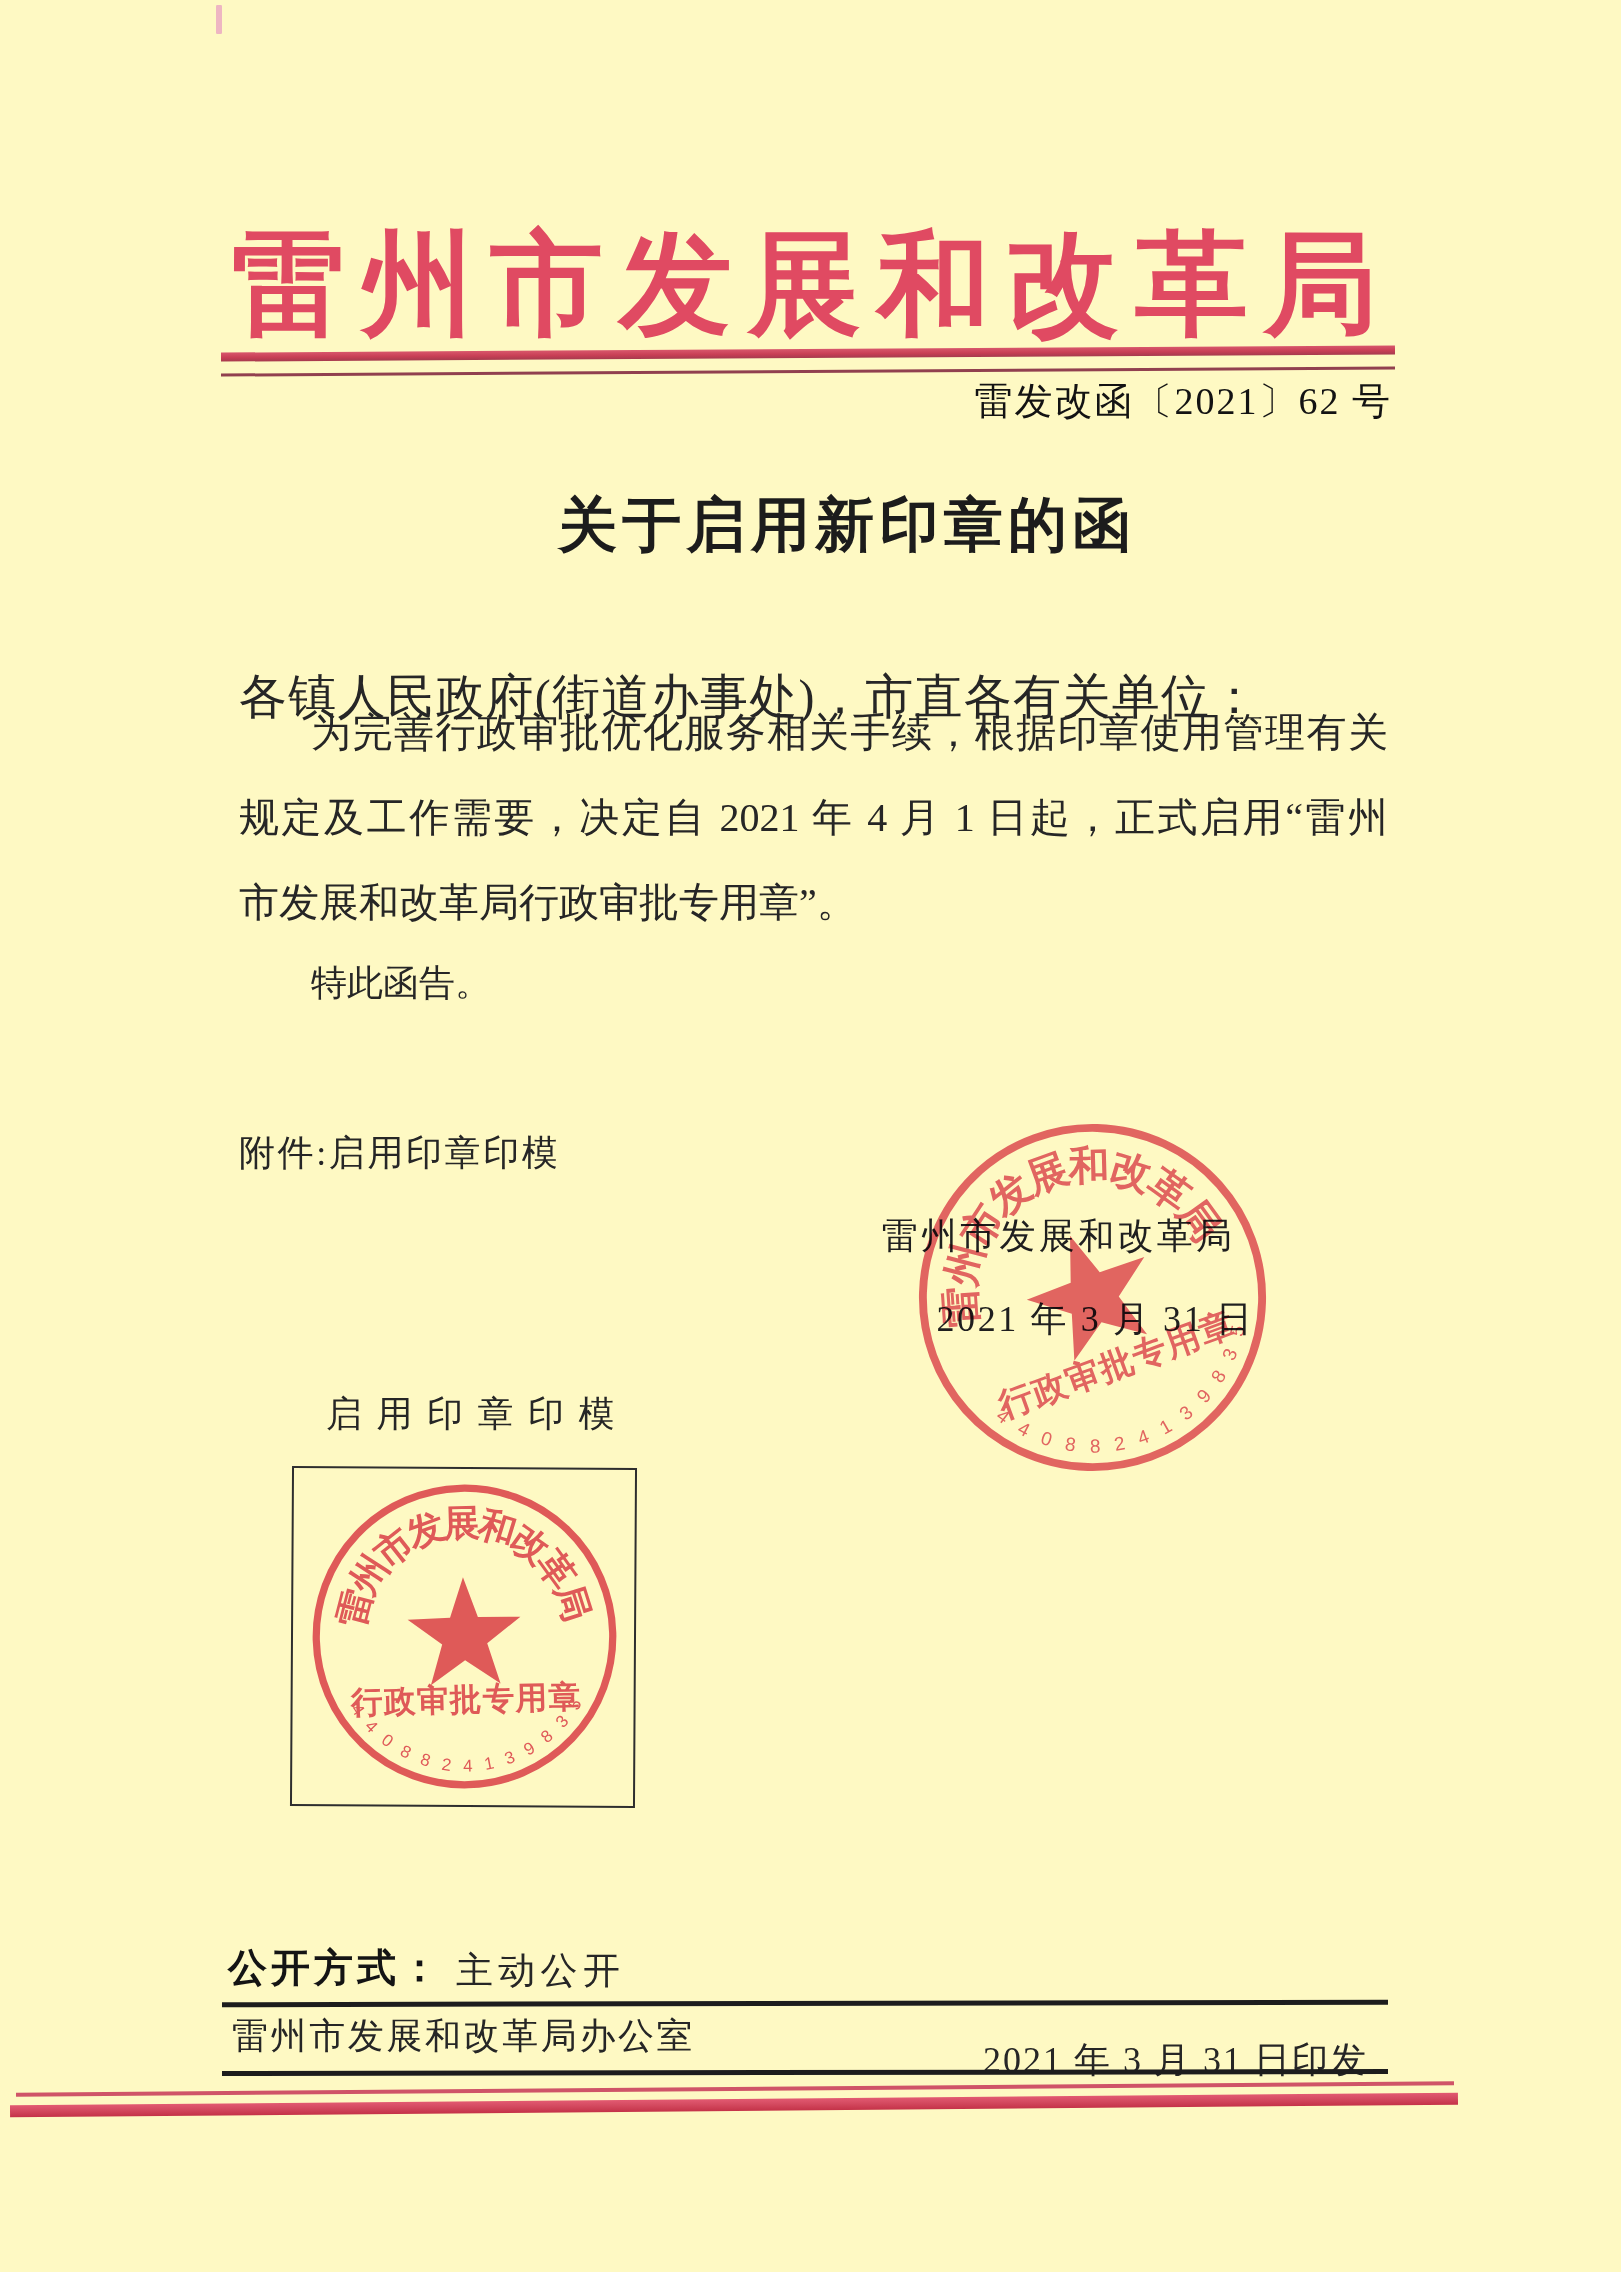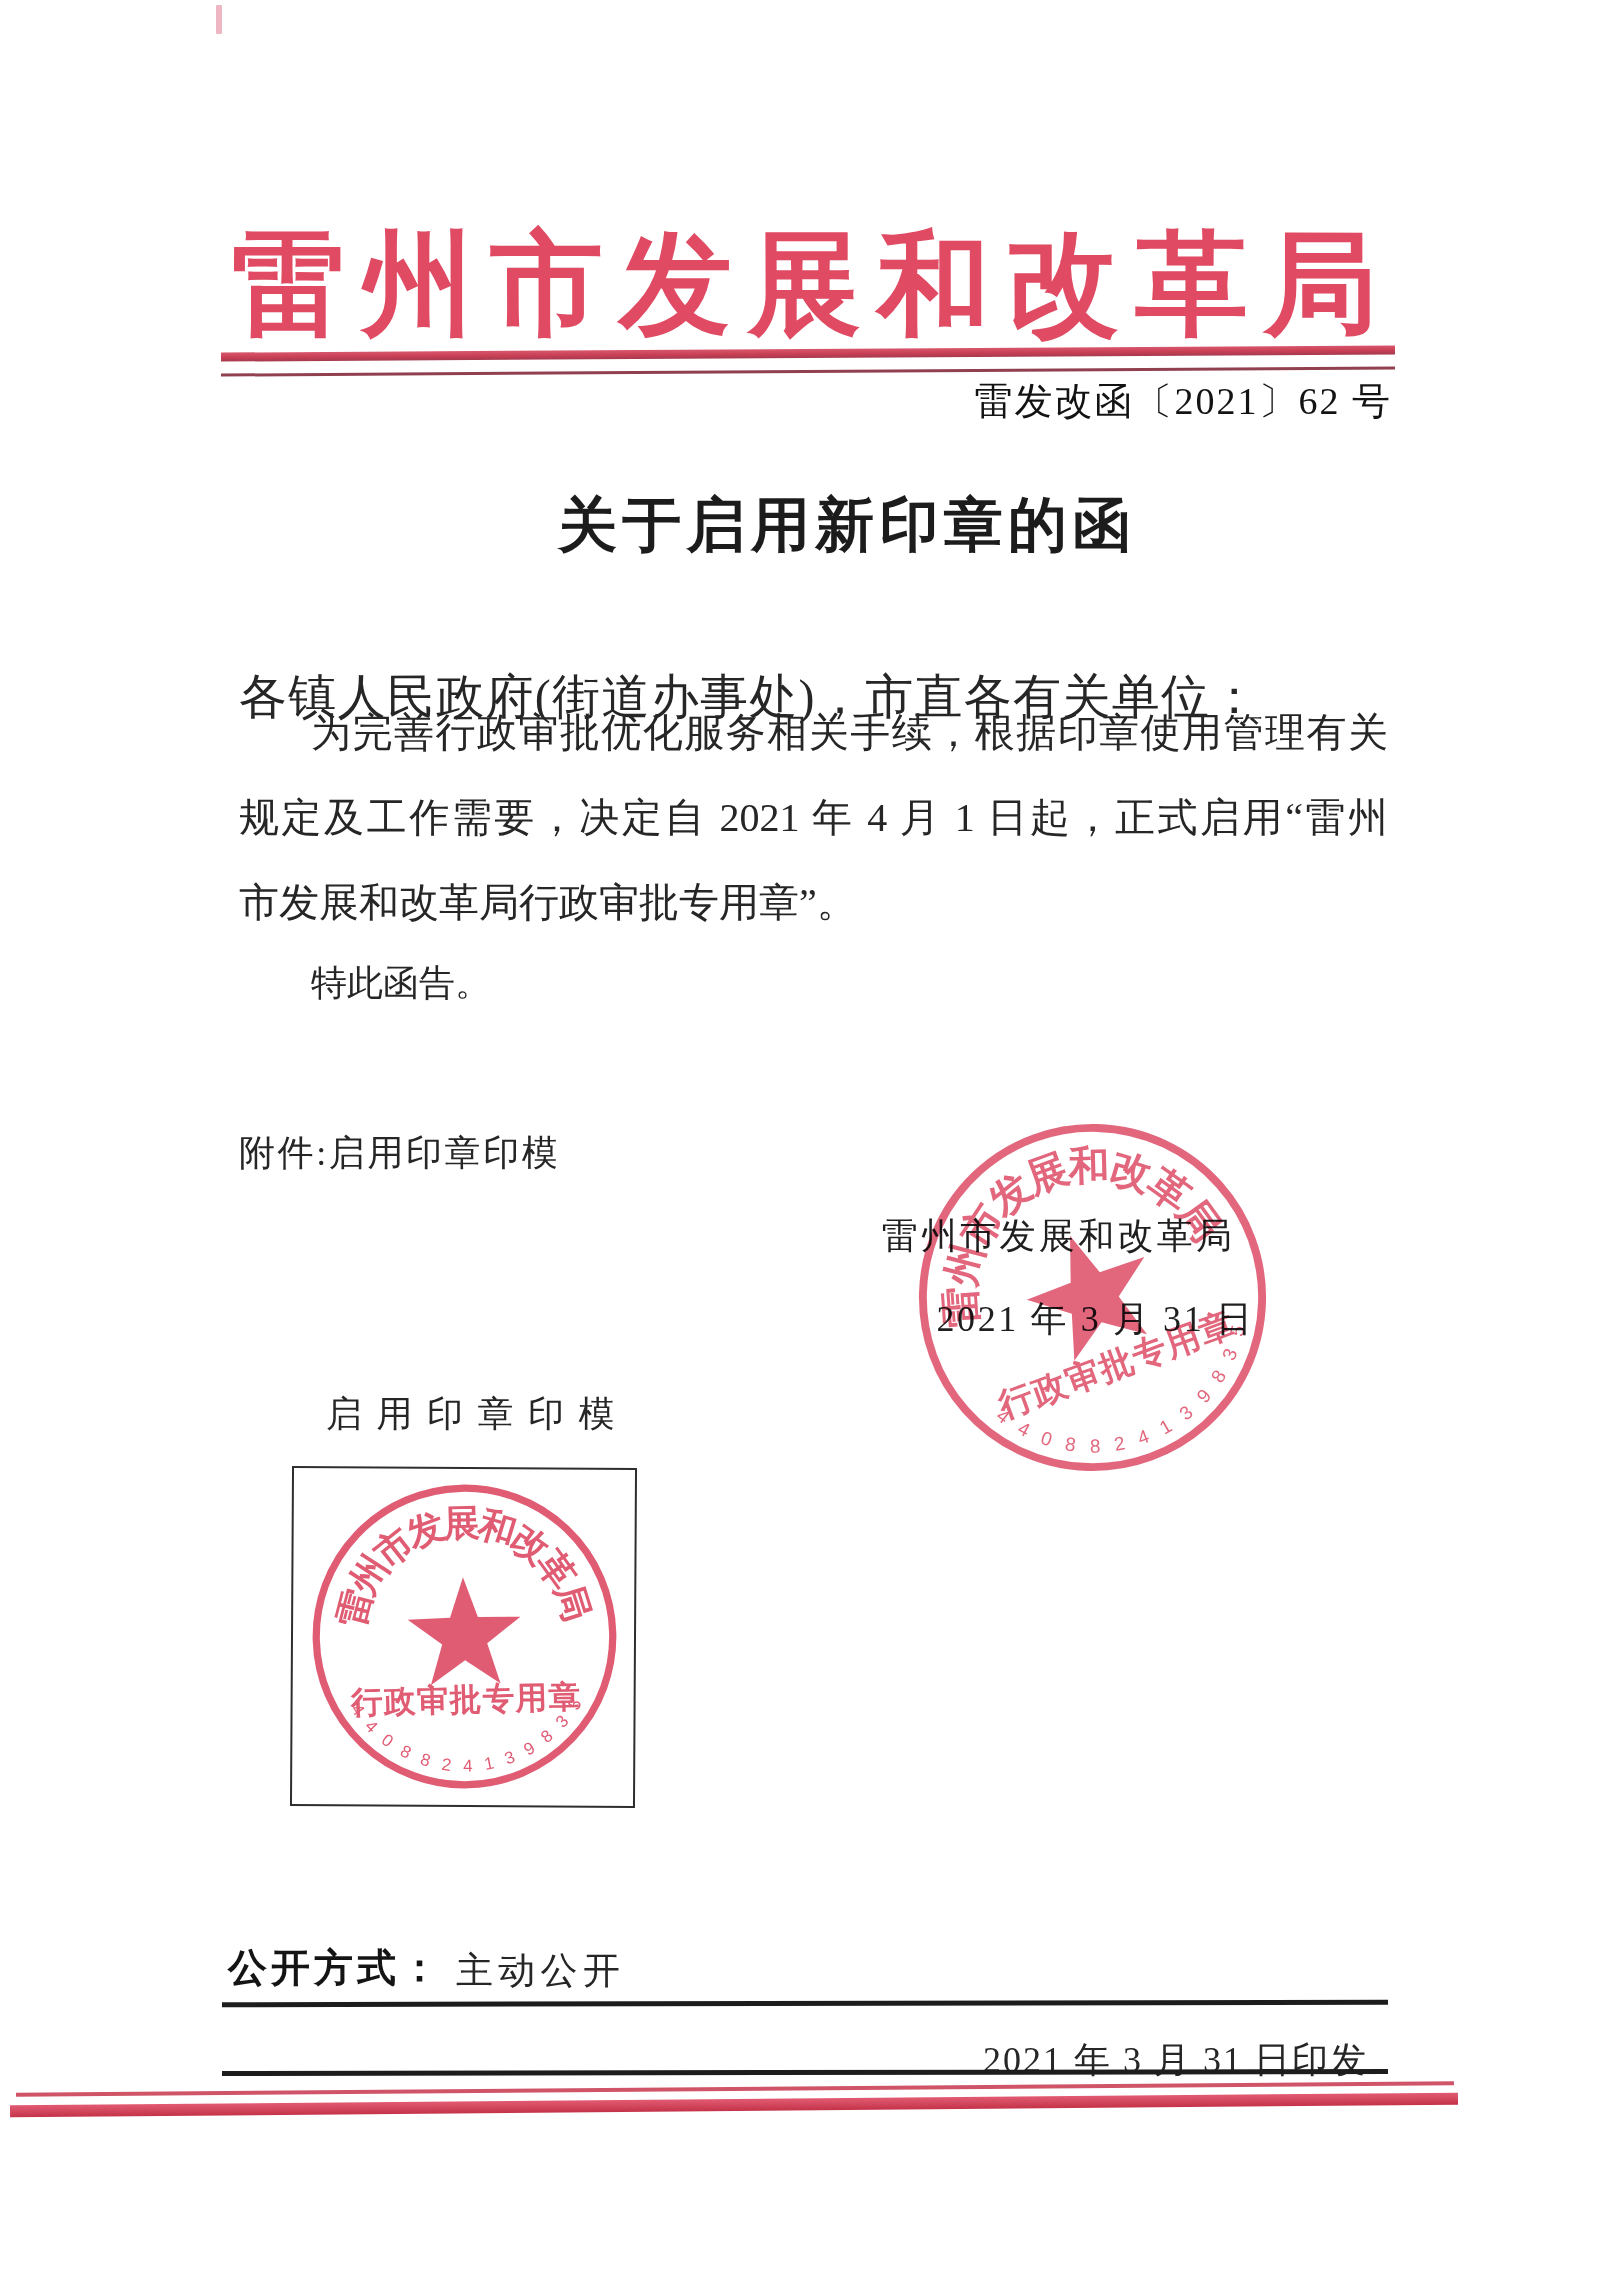--- a/index.html
+++ b/index.html
@@ -1,20 +1,20 @@
 <!DOCTYPE html>
 <html style="font-size:10.5px"><head>
 <meta charset="utf-8">
 <style>
   * { margin: 0; padding: 0; box-sizing: border-box; }
   html,body { background:#e8e8e8; }
   .page {
     position: relative;
     width: 1621px; height: 2273px;
-    background: #ffffff;
+    background: #fef9c3;
     overflow: hidden;
     font-family: "Liberation Serif", serif;
     color: #222;
   }
   .abs { position: absolute; }
 
   .scan-dash {
     left: 216px; top: 5.3px; width: 6px; height: 29px;
     background: #eeb6c2; border-radius: 1.3px;
   }
@@ -221,20 +221,21 @@
       <text x="356.66964916382904" y="390.4501077069175" fill="#dc4560" font-size="26" text-anchor="middle" dominant-baseline="central" font-family="&quot;Liberation Sans&quot;, sans-serif" transform="rotate(-38 356.66964916382904 390.4501077069175)">8</text>
       <text x="380.50635801478427" y="368.4156806926694" fill="#dc4560" font-size="26" text-anchor="middle" dominant-baseline="central" font-family="&quot;Liberation Sans&quot;, sans-serif" transform="rotate(-47.5 380.50635801478427 368.4156806926694)">3</text>
       <text x="400.3794313173031" y="342.7492508629453" fill="#dc4560" font-size="26" text-anchor="middle" dominant-baseline="central" font-family="&quot;Liberation Sans&quot;, sans-serif" transform="rotate(-57 400.3794313173031 342.7492508629453)">5</text>
     </svg>
 
   <div class="abs disclosure-label">公开方式：</div>
   <div class="abs disclosure-value">主动公开</div>
 
   <div class="abs footer-rule1"></div>
 
+  <div class="abs footer-office">雷州市发展和改革局办公室</div>
   <div class="abs footer-printdate">2021 年 3 月 31 日印发</div>
 
   <div class="abs footer-rule2"></div>
 
   <div class="abs footer-red-thin"></div>
   <div class="abs footer-red-band"></div>
 
 </div>
 
 

